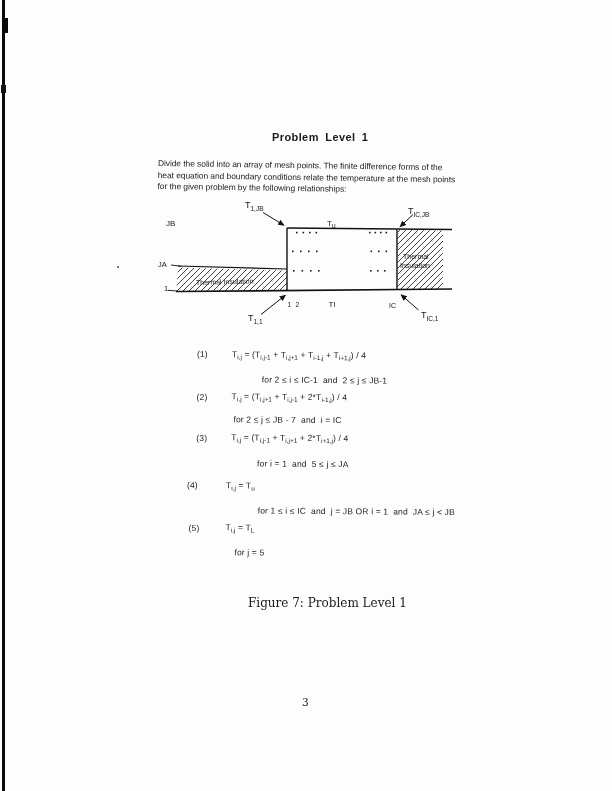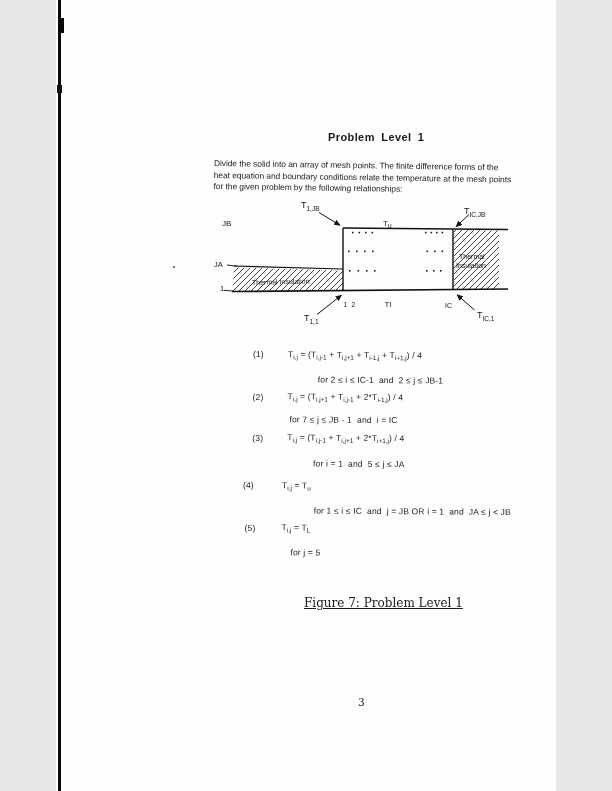--- a/index.html
+++ b/index.html
@@ -1,17 +1,17 @@
 <!DOCTYPE html>
 <html><head>
 <meta charset="utf-8">
 <style>
   html,body { margin:0; padding:0; background:#e8e8e8; }
   .page {
-    position:relative; width:500px; height:791px; background:#fdfdfd;
+    position:relative; width:612px; height:791px; background:#fdfdfd;
     font-family:"Liberation Sans", sans-serif; color:#1b1b1b; overflow:hidden;
     margin:0 auto;
   }
   .scan-strip { position:absolute; left:2px; top:0; width:3px; height:791px; background:#0a0a0a; }
   .scan-blob1 { position:absolute; left:2px; top:18px; width:6px; height:15px; background:#0a0a0a; }
   .scan-blob2 { position:absolute; left:1px; top:85px; width:5px; height:8px; background:#111; }
   .scan-speck { position:absolute; left:117px; top:266px; width:2px; height:2px; background:#777; }
   .title {
     position:absolute; left:272px; top:131px; font-size:11px; font-weight:bold;
     letter-spacing:0.4px; word-spacing:3px; white-space:nowrap;
@@ -24,21 +24,21 @@
   .diagram { position:absolute; left:155px; top:192px; width:312px; height:142px; }
   svg text { font-family:"Liberation Sans", sans-serif; fill:#161616; }
   .equations {
     position:absolute; left:0; top:0; width:612px; height:791px;
     transform:rotate(0.45deg); transform-origin:197px 349px;
   }
   .eq-num, .eq-expr, .eq-cond { position:absolute; font-size:8.5px; white-space:pre; letter-spacing:0.15px; }
   .sub { font-size:6.4px; position:relative; top:2.4px; letter-spacing:0; }
   .caption {
     position:absolute; left:248px; top:596px; font-family:"DejaVu Serif", serif;
-    font-size:12px; color:#1a1a1a; white-space:nowrap;text-decoration:underline;
+    font-size:12px; color:#1a1a1a; white-space:nowrap;
   }
   .pagenum {
     position:absolute; left:302px; top:696px; font-family:"DejaVu Serif", serif;
     font-size:10.5px; color:#1a1a1a;
   }
 </style>
 </head>
 <body>
 
 <div class="page">
@@ -134,21 +134,21 @@
 
   <div class="equations">
     <div>
       <span class="eq-num" style="left:197px; top:349px">(1)</span>
       <span class="eq-expr" style="left:232px; top:348.5px"><span>T</span><span class="sub">i,j</span><span> = (T</span><span class="sub">i,j-1</span><span> + T</span><span class="sub">i,j+1</span><span> + T</span><span class="sub">i-1,j</span><span> + T</span><span class="sub">i+1,j</span><span>) / 4</span></span>
       <span class="eq-cond" style="left:262px; top:374px">for 2 ≤ i ≤ IC-1  and  2 ≤ j ≤ JB-1</span>
     </div>
     <div>
       <span class="eq-num" style="left:197px; top:391.5px">(2)</span>
       <span class="eq-expr" style="left:232px; top:391px"><span>T</span><span class="sub">i,j</span><span> = (T</span><span class="sub">i,j+1</span><span> + T</span><span class="sub">i,j-1</span><span> + 2*T</span><span class="sub">i-1,j</span><span>) / 4</span></span>
-      <span class="eq-cond" style="left:234px; top:414px">for 7 ≤ j ≤ JB - 1  and  i = IC</span>
+      <span class="eq-cond" style="left:234px; top:414px">for 2 ≤ j ≤ JB - 7  and  i = IC</span>
     </div>
     <div>
       <span class="eq-num" style="left:197px; top:432.5px">(3)</span>
       <span class="eq-expr" style="left:232px; top:432px"><span>T</span><span class="sub">i,j</span><span> = (T</span><span class="sub">i,j-1</span><span> + T</span><span class="sub">i,j+1</span><span> + 2*T</span><span class="sub">i+1,j</span><span>) / 4</span></span>
       <span class="eq-cond" style="left:258px; top:458px">for i = 1  and  5 ≤ j ≤ JA</span>
     </div>
     <div>
       <span class="eq-num" style="left:188px; top:480px">(4)</span>
       <span class="eq-expr" style="left:227px; top:479.5px"><span>T</span><span class="sub">i,j</span><span> = T</span><span class="sub">u</span></span>
       <span class="eq-cond" style="left:259px; top:504.5px">for 1 ≤ i ≤ IC  and  j = JB OR i = 1  and  JA ≤ j &lt; JB</span>

